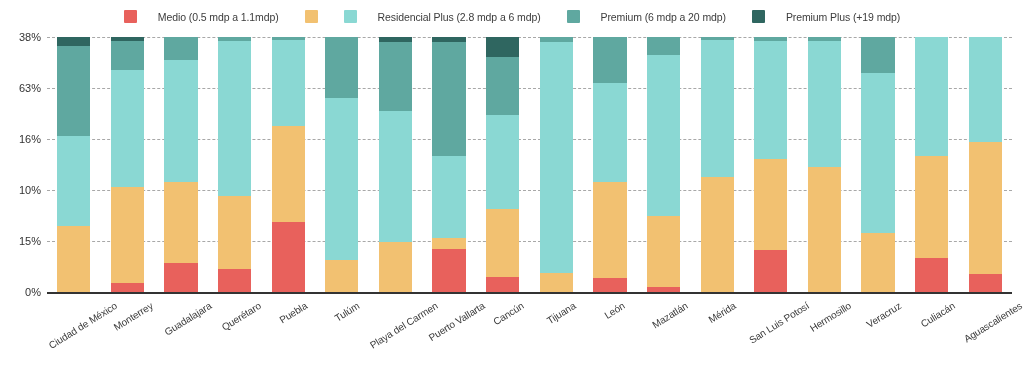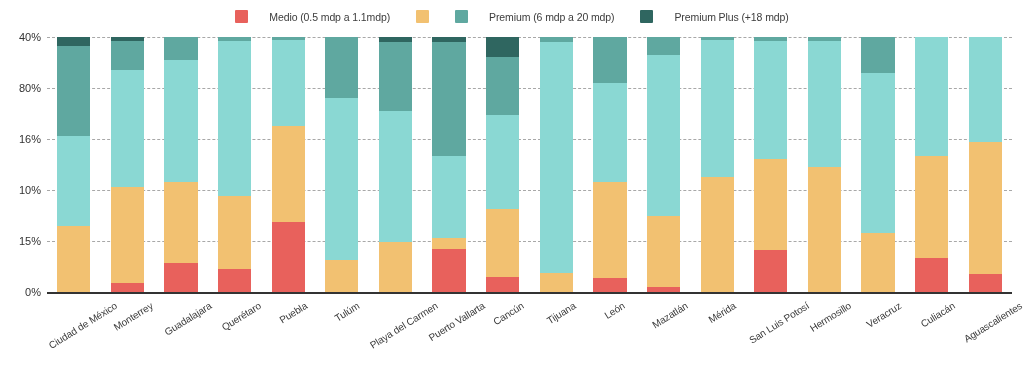--- a/index.html
+++ b/index.html
@@ -128,36 +128,40 @@
 
   <div id="legend">
       <div class="legend-item">
         <span class="legend-swatch" style="background: rgb(232, 97, 92);"></span>
         <span class="legend-label">Medio (0.5 mdp a 1.1mdp)</span>
       </div>
       <div class="legend-item">
         <span class="legend-swatch" style="background: rgb(242, 193, 113);"></span>
       </div>
       <div class="legend-item">
+        <span class="legend-swatch" style="background: rgb(138, 216, 211);"></span>
+        <span class="legend-label">Residencial Plus (2.8 mdp a 6 mdp)</span>
+      </div>
+      <div class="legend-item">
         <span class="legend-swatch" style="background: rgb(95, 168, 160);"></span>
         <span class="legend-label">Premium (6 mdp a 20 mdp)</span>
       </div>
       <div class="legend-item">
         <span class="legend-swatch" style="background: rgb(47, 102, 96);"></span>
-        <span class="legend-label">Premium Plus (+18 mdp)</span>
+        <span class="legend-label">Premium Plus (+19 mdp)</span>
       </div>
     </div>
 
   <div id="ylabels">
       <div class="ytick" style="top: 255px;">0%</div>
       <div class="ytick" style="top: 204px;">15%</div>
       <div class="ytick" style="top: 153px;">10%</div>
       <div class="ytick" style="top: 102px;">16%</div>
-      <div class="ytick" style="top: 51px;">80%</div>
-      <div class="ytick" style="top: 0px;">40%</div>
+      <div class="ytick" style="top: 51px;">63%</div>
+      <div class="ytick" style="top: 0px;">38%</div>
     </div>
 
   <div id="plot">
     <div id="gridlines">
         <div class="gridline axis-zero" style="top: 255px;"></div>
         <div class="gridline" style="top: 204px;"></div>
         <div class="gridline" style="top: 153px;"></div>
         <div class="gridline" style="top: 102px;"></div>
         <div class="gridline" style="top: 51px;"></div>
         <div class="gridline" style="top: 0px;"></div>

